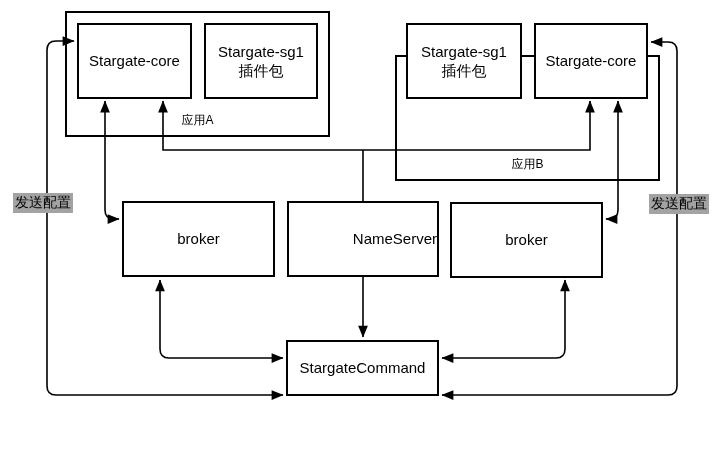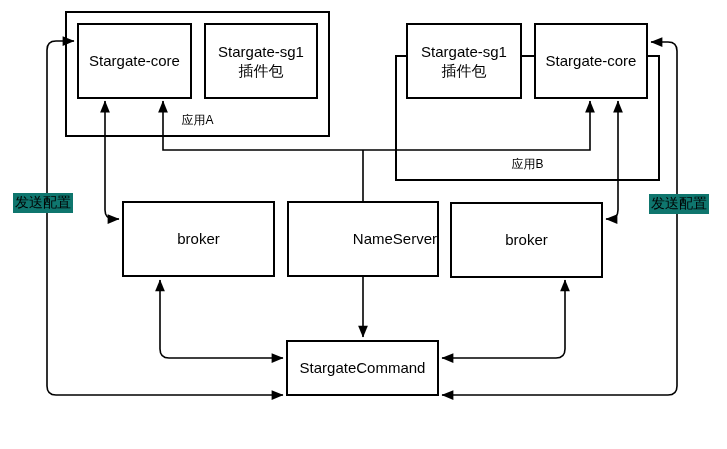--- a/index.html
+++ b/index.html
@@ -54,21 +54,21 @@
     pointer-events: none;
   }
   .wire {
     fill: none;
     stroke: #000000;
     stroke-width: 1.6px;
   }
   .edge-label {
     position: absolute;
     z-index: 3;
-    background: #0f766e;
+    background: #a3a3a3;
     font-size: 14px;
     padding: 1px 2px;
     white-space: nowrap;
   }
 </style>
 </head>
 <body>
 
 <div id="canvas">
 

